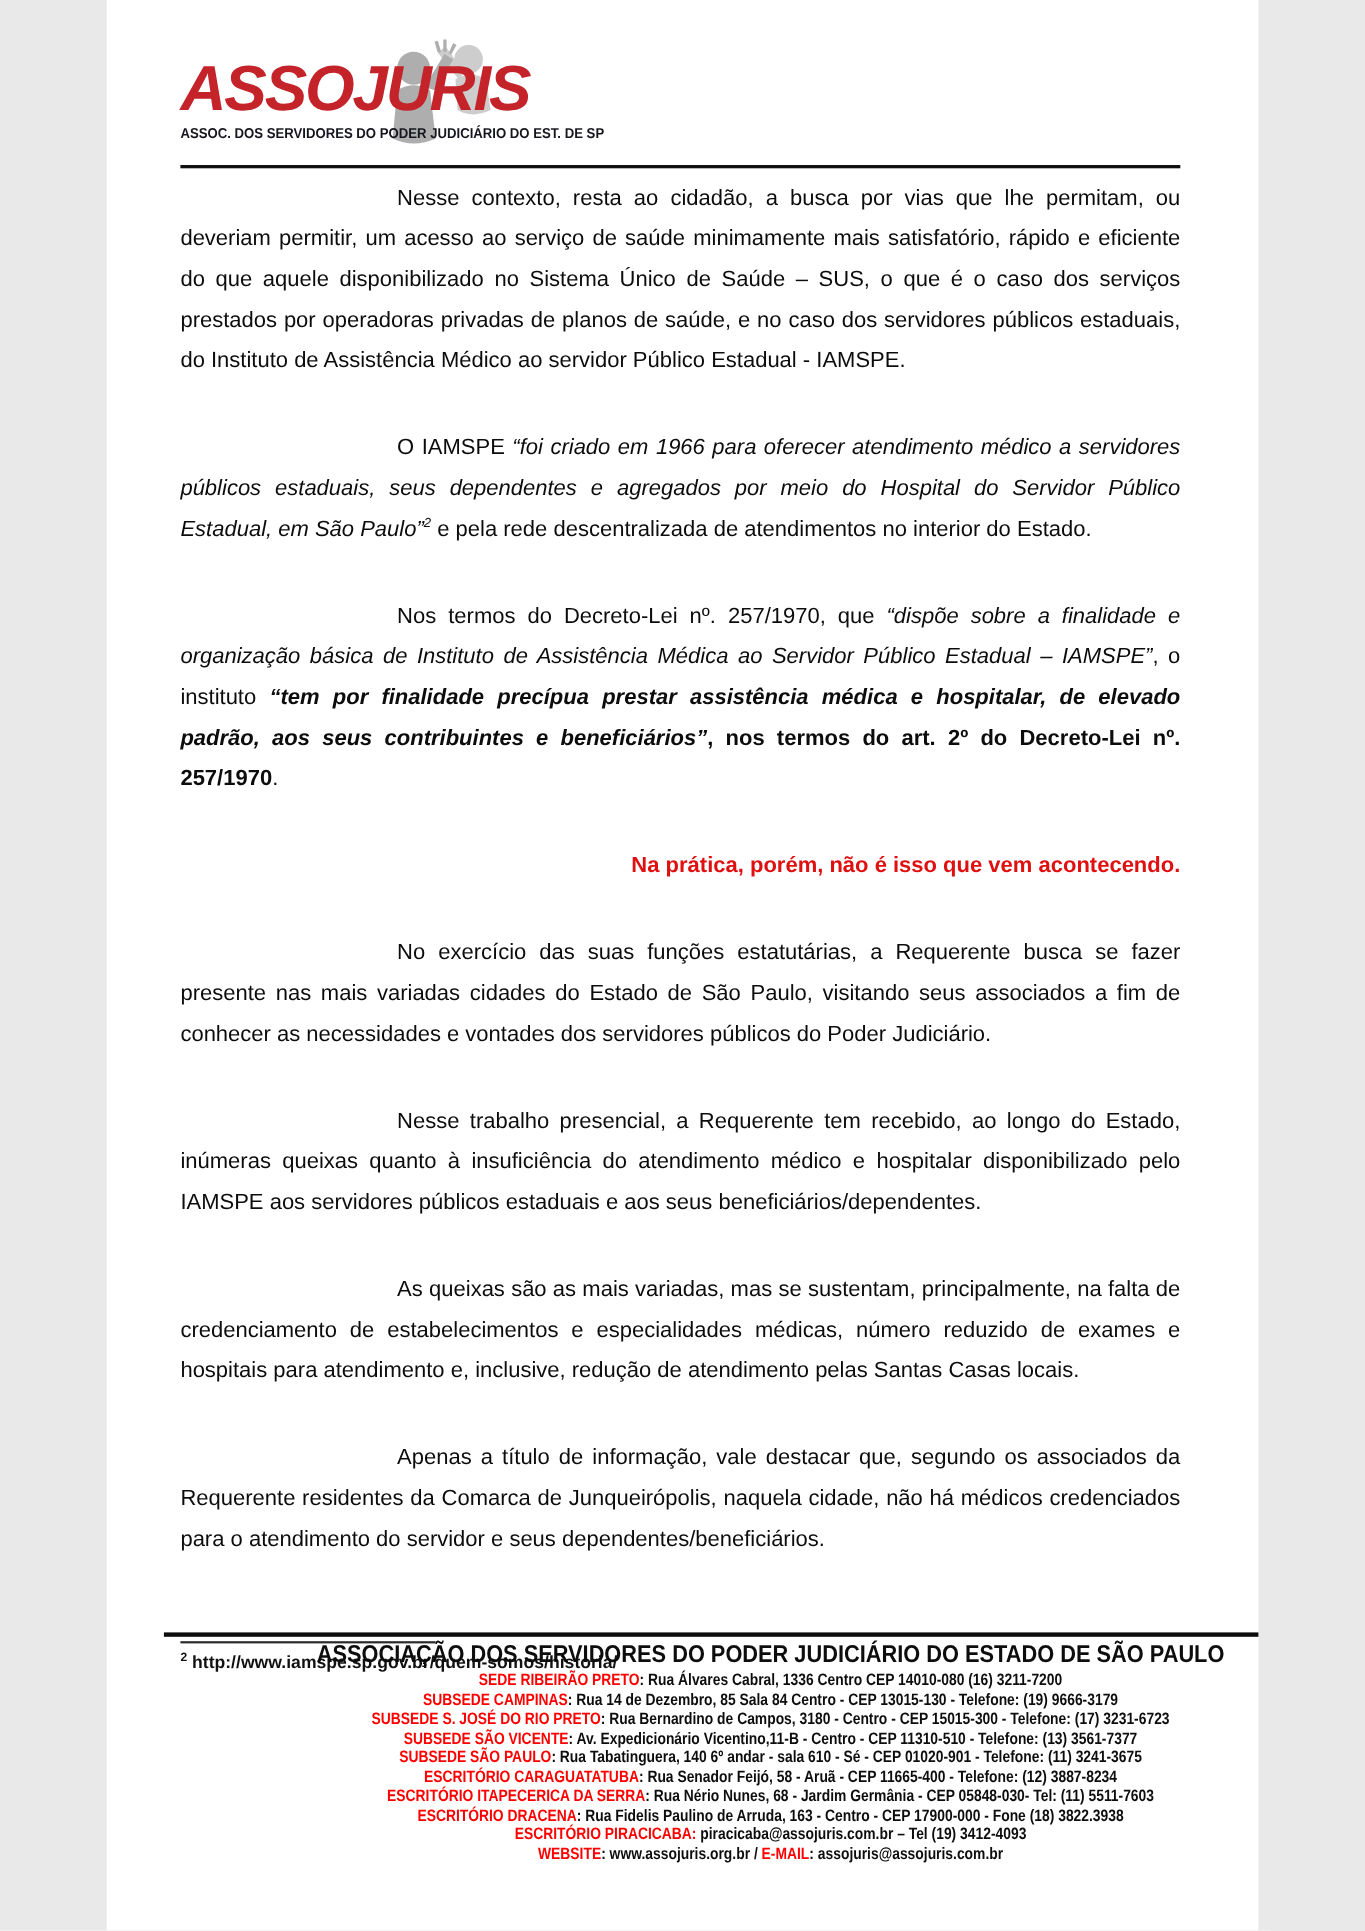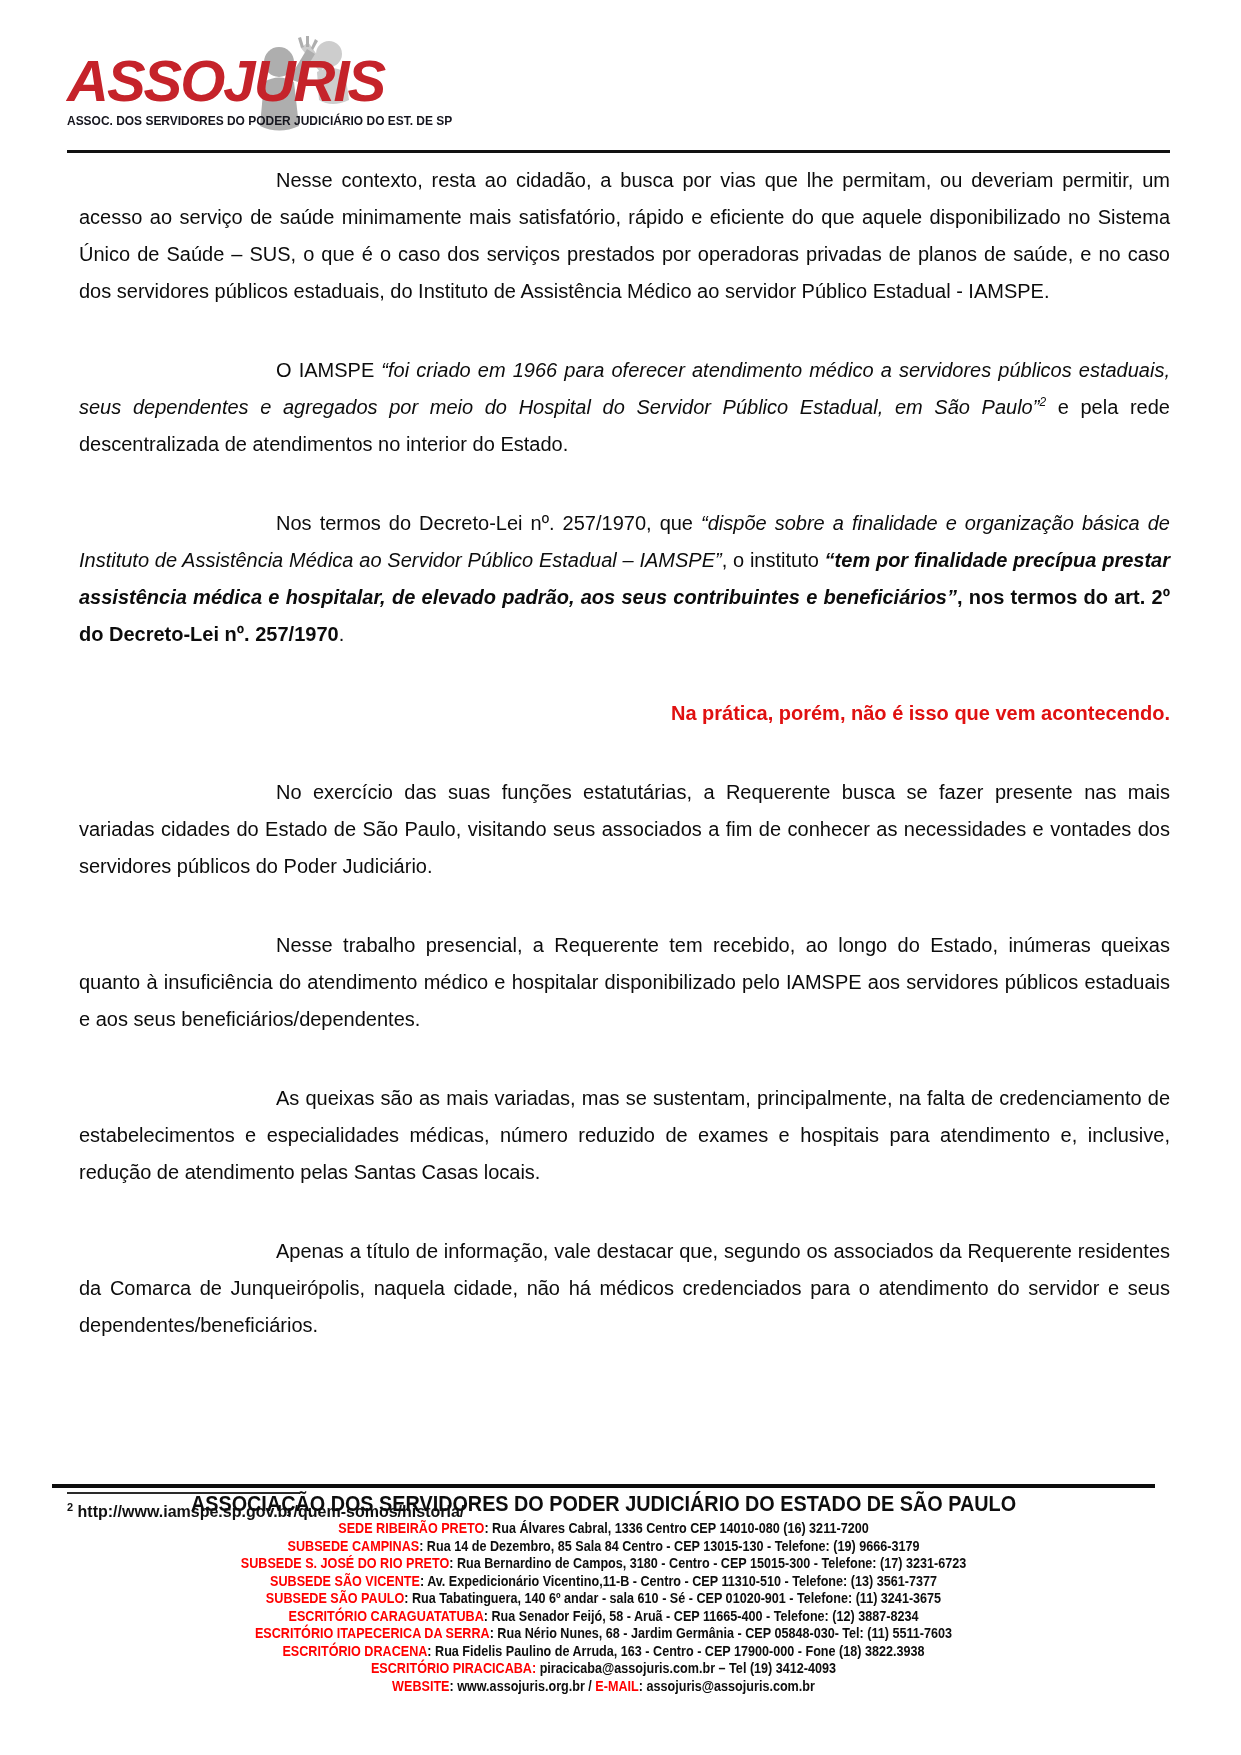--- a/index.html
+++ b/index.html
@@ -1,19 +1,19 @@
 <!DOCTYPE html>
 <html lang="pt" style="--brand-red: #c5232a; --accent-red: #e01010; --footer-red: #ff0000;"><head>
 <meta charset="utf-8">
 <style>
   * { margin:0; padding:0; box-sizing:border-box; }
   html,body { background:#e9e9e9; }
   .page {
     position:relative;
-    width:1241px; height:1755px;
+    width:1047px; height:1755px;
     margin:0 auto;
     background:#ffffff;
     font-family:"Liberation Sans", sans-serif;
     color:#000;
     overflow:hidden;
   }
   .content { padding:38px 71px 0 67px; }
 
   
   .logo-wrap { position:relative; height:106px; }
@@ -29,21 +29,21 @@
   }
   .tagline {
     position:relative; z-index:2;
     font-size:13px; font-weight:bold; color:#15151e;
     transform:scaleX(0.92); transform-origin:left center;
     white-space:nowrap; margin-top:3px;
   }
   .header-rule { height:3px; background:#111; margin-top:6px; }
 
   
-  .doc-body { margin-top:9px;margin-left:12px; }
+  .doc-body { margin-top:9px; }
   .para {
     font-size:20px; line-height:37px;
     text-align:justify; text-indent:197px;
     margin-bottom:42px;
     color:#0c0c0c;
   }
   .para.heading-red {
     color:var(--accent-red,#e01010);
     font-weight:bold;
     text-align:right; text-indent:226px;

